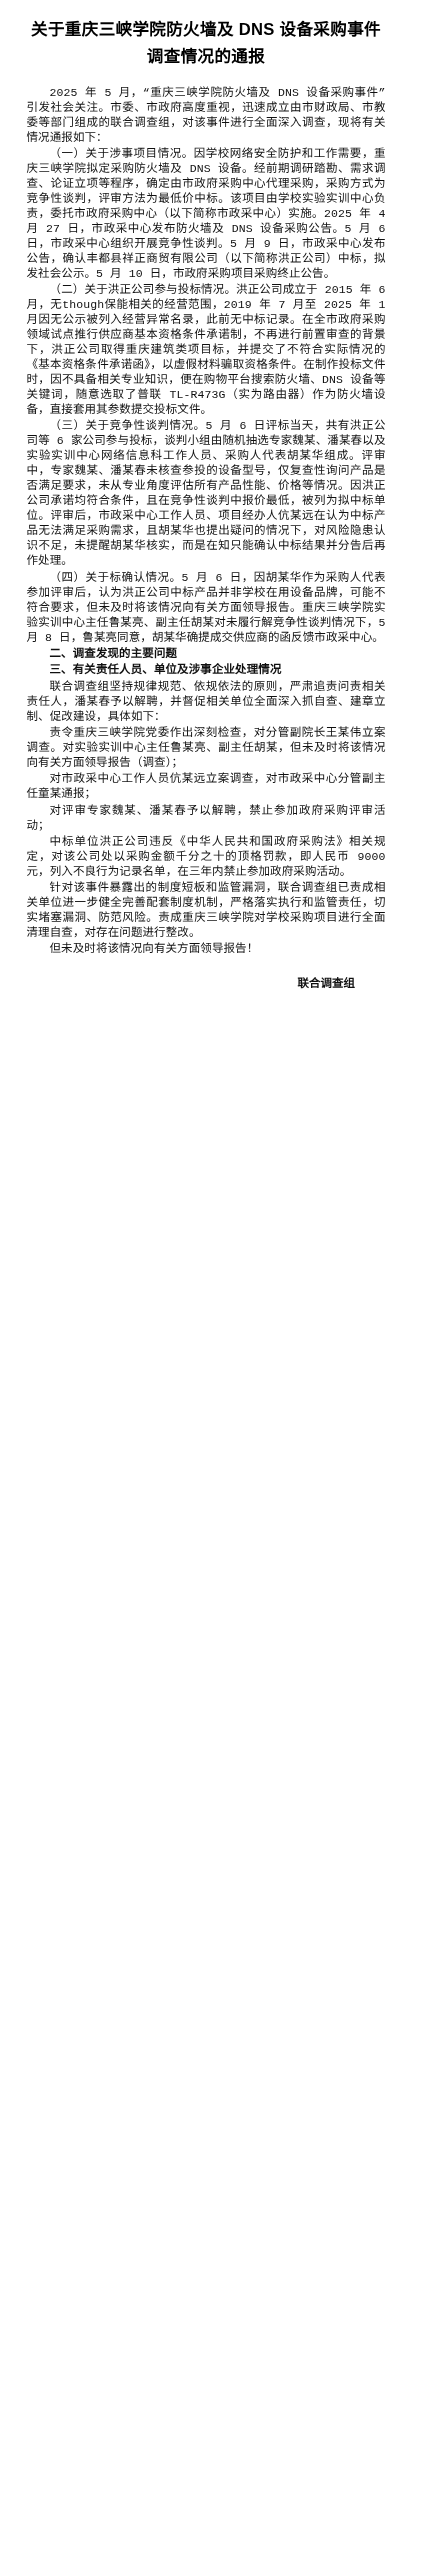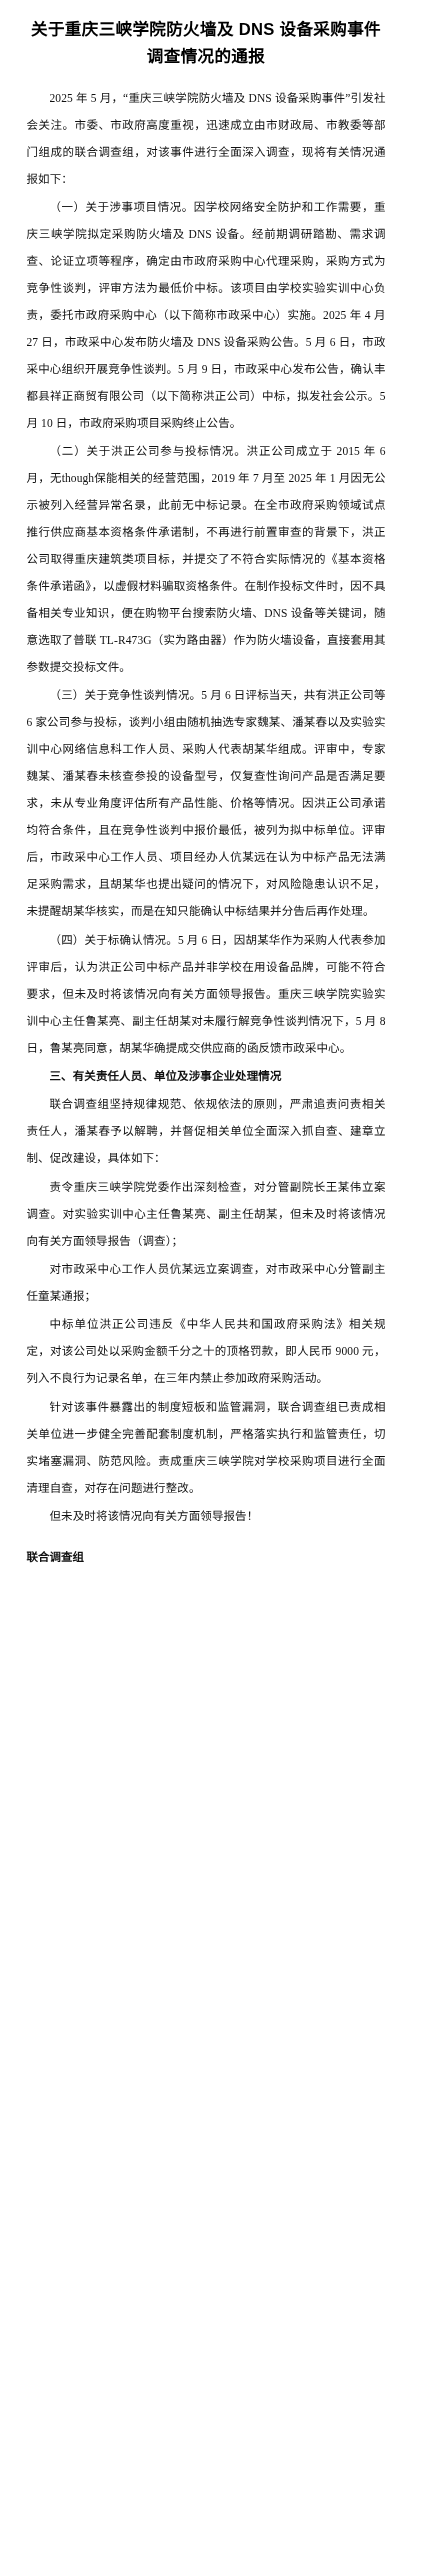--- a/index.html
+++ b/index.html
@@ -24,35 +24,36 @@
     font-weight: bold;
     font-size: 16.6px;
     line-height: 26.5px;
     text-align: center;
     letter-spacing: 0.3px;
     color: #000000;
     margin: 0 0 14.6px 0;
     padding: 0 4px;
   }
   .body-text {
-    font-family: Liberation Serif, serif;
+    font-family: Liberation Mono, monospace;
     font-size: 11.5px;
-    line-height: 27px;
+    line-height: 15px;
     text-align: justify;
     text-justify: inter-ideograph;
     color: #101010;
     margin: 0 0 1.3px 0;
     text-indent: 2em;
     letter-spacing: 0.1px;
   }
   .body-text.bold {
     font-weight: bold;
   }
   .sign-block {
     margin-top: 17px;
+    text-align: right;
     padding-right: 30.5px;
   }
   .sign-line {
     font-family: "Liberation Serif", "DejaVu Serif", serif;
     font-size: 11.5px;
     line-height: 20.6px;
     font-weight: bold;
     color: #101010;
   }
   .sign-line.date {
@@ -65,24 +66,26 @@
 <div class="page">
 
   <h1 class="doc-title">关于重庆三峡学院防火墙及 DNS 设备采购事件调查情况的通报</h1>
 
   <div id="paragraph-container">
       <p class="body-text">2025 年 5 月，“重庆三峡学院防火墙及 DNS 设备采购事件”引发社会关注。市委、市政府高度重视，迅速成立由市财政局、市教委等部门组成的联合调查组，对该事件进行全面深入调查，现将有关情况通报如下：</p>
       <p class="body-text">（一）关于涉事项目情况。因学校网络安全防护和工作需要，重庆三峡学院拟定采购防火墙及 DNS 设备。经前期调研踏勘、需求调查、论证立项等程序，确定由市政府采购中心代理采购，采购方式为竞争性谈判，评审方法为最低价中标。该项目由学校实验实训中心负责，委托市政府采购中心（以下简称市政采中心）实施。2025 年 4 月 27 日，市政采中心发布防火墙及 DNS 设备采购公告。5 月 6 日，市政采中心组织开展竞争性谈判。5 月 9 日，市政采中心发布公告，确认丰都县祥正商贸有限公司（以下简称洪正公司）中标，拟发社会公示。5 月 10 日，市政府采购项目采购终止公告。</p>
       <p class="body-text">（二）关于洪正公司参与投标情况。洪正公司成立于 2015 年 6 月，无though保能相关的经营范围，2019 年 7 月至 2025 年 1 月因无公示被列入经营异常名录，此前无中标记录。在全市政府采购领域试点推行供应商基本资格条件承诺制，不再进行前置审查的背景下，洪正公司取得重庆建筑类项目标，并提交了不符合实际情况的《基本资格条件承诺函》，以虚假材料骗取资格条件。在制作投标文件时，因不具备相关专业知识，便在购物平台搜索防火墙、DNS 设备等关键词，随意选取了普联 TL-R473G（实为路由器）作为防火墙设备，直接套用其参数提交投标文件。</p>
       <p class="body-text">（三）关于竞争性谈判情况。5 月 6 日评标当天，共有洪正公司等 6 家公司参与投标，谈判小组由随机抽选专家魏某、潘某春以及实验实训中心网络信息科工作人员、采购人代表胡某华组成。评审中，专家魏某、潘某春未核查参投的设备型号，仅复查性询问产品是否满足要求，未从专业角度评估所有产品性能、价格等情况。因洪正公司承诺均符合条件，且在竞争性谈判中报价最低，被列为拟中标单位。评审后，市政采中心工作人员、项目经办人伉某远在认为中标产品无法满足采购需求，且胡某华也提出疑问的情况下，对风险隐患认识不足，未提醒胡某华核实，而是在知只能确认中标结果并分告后再作处理。</p>
       <p class="body-text">（四）关于标确认情况。5 月 6 日，因胡某华作为采购人代表参加评审后，认为洪正公司中标产品并非学校在用设备品牌，可能不符合要求，但未及时将该情况向有关方面领导报告。重庆三峡学院实验实训中心主任鲁某亮、副主任胡某对未履行解竞争性谈判情况下，5 月 8 日，鲁某亮同意，胡某华确提成交供应商的函反馈市政采中心。</p>
+      <p class="body-text bold">二、调查发现的主要问题</p>
       <p class="body-text bold">三、有关责任人员、单位及涉事企业处理情况</p>
       <p class="body-text">联合调查组坚持规律规范、依规依法的原则，严肃追责问责相关责任人，潘某春予以解聘，并督促相关单位全面深入抓自查、建章立制、促改建设，具体如下：</p>
       <p class="body-text">责令重庆三峡学院党委作出深刻检查，对分管副院长王某伟立案调查。对实验实训中心主任鲁某亮、副主任胡某，但未及时将该情况向有关方面领导报告（调查）；</p>
       <p class="body-text">对市政采中心工作人员伉某远立案调查，对市政采中心分管副主任童某通报；</p>
+      <p class="body-text">对评审专家魏某、潘某春予以解聘，禁止参加政府采购评审活动；</p>
       <p class="body-text">中标单位洪正公司违反《中华人民共和国政府采购法》相关规定，对该公司处以采购金额千分之十的顶格罚款，即人民币 9000 元，列入不良行为记录名单，在三年内禁止参加政府采购活动。</p>
       <p class="body-text">针对该事件暴露出的制度短板和监管漏洞，联合调查组已责成相关单位进一步健全完善配套制度机制，严格落实执行和监管责任，切实堵塞漏洞、防范风险。责成重庆三峡学院对学校采购项目进行全面清理自查，对存在问题进行整改。</p>
       <p class="body-text">但未及时将该情况向有关方面领导报告！</p>
     </div>
 
   <div class="sign-block">
     <div class="sign-line">联合调查组</div>
   </div>
 
 </div>

